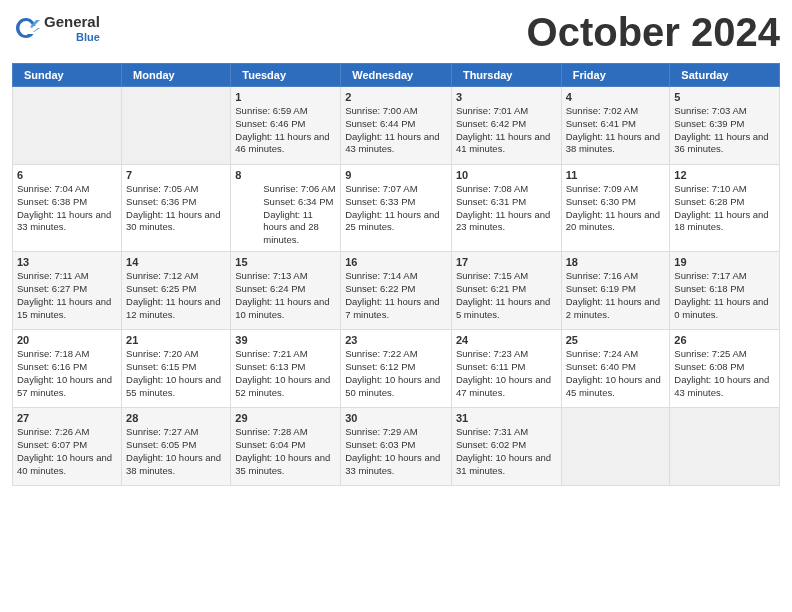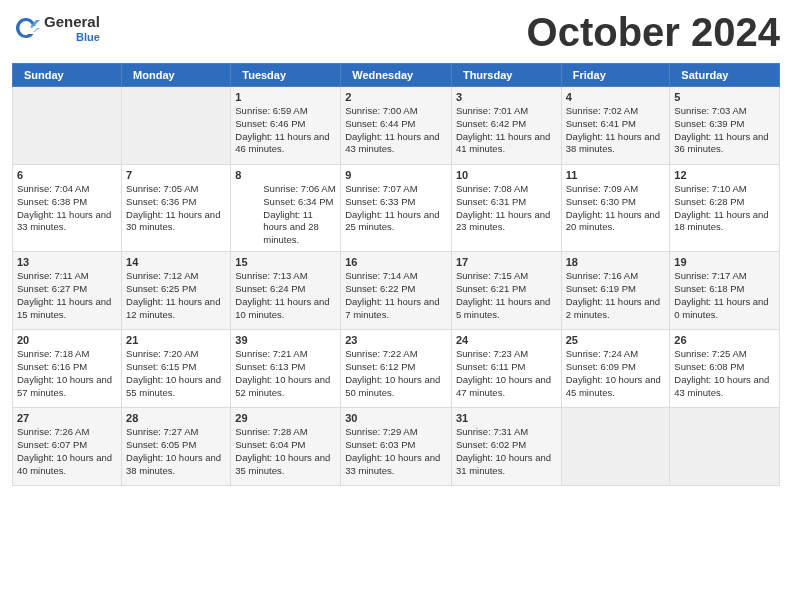--- a/index.html
+++ b/index.html
@@ -291,21 +291,21 @@
           </td>
           <td>
             <span class="day-num">24</span>
             <div class="day-info" style="white-space: pre-line;">Sunrise: 7:23 AM
 Sunset: 6:11 PM
 Daylight: 10 hours and 47 minutes.</div>
           </td>
           <td>
             <span class="day-num">25</span>
             <div class="day-info" style="white-space: pre-line;">Sunrise: 7:24 AM
-Sunset: 6:09 PM
+Sunset: 6:40 PM
 Daylight: 10 hours and 45 minutes.</div>
           </td>
           <td>
             <span class="day-num">26</span>
             <div class="day-info" style="white-space: pre-line;">Sunrise: 7:25 AM
 Sunset: 6:08 PM
 Daylight: 10 hours and 43 minutes.</div>
           </td>
         </tr>
         <tr>

